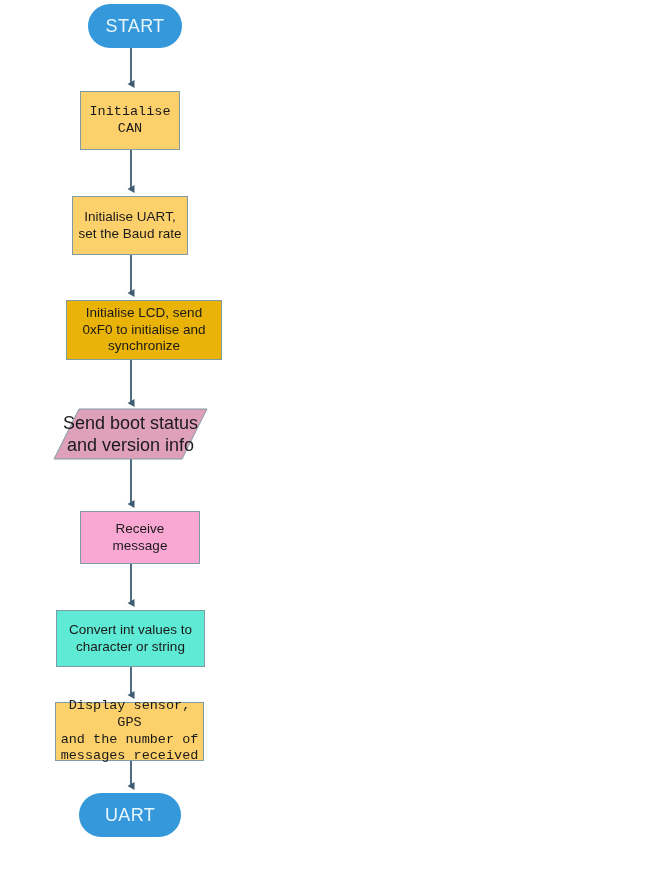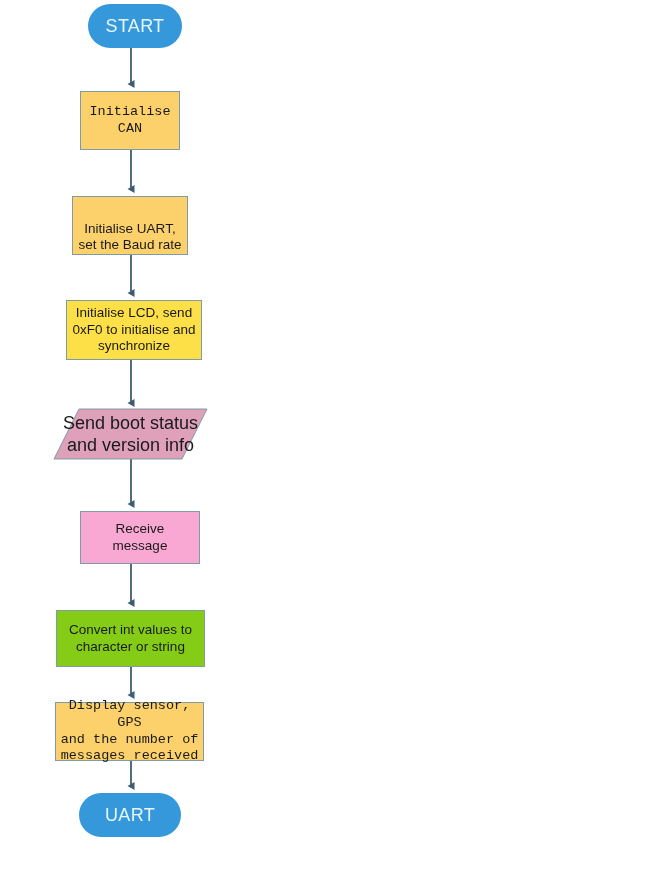--- a/index.html
+++ b/index.html
@@ -102,45 +102,45 @@
   </svg>
 
   <div class="node terminator" style="left:88px; top:4px; width:94px; height:44px; background:#3498db;">
     <span class="node-label">START</span>
   </div>
 
   <div class="node process" style="left:80px; top:91px; width:100px; height:59px; background:#fcd16b;font-family:Liberation Mono, monospace;">
     <span class="node-label">Initialise CAN</span>
   </div>
 
-  <div class="node process" style="left:72px; top:196px; width:116px; height:59px; background:#fcd16b;align-items:flex-end;">
+  <div class="node process" style="left:72px; top:196px; width:116px; height:59px; background:#fcd16b;">
     <span class="node-label">Initialise UART,
 set the Baud rate</span>
   </div>
 
-  <div class="node process" style="left:66px; top:300px; width:136px; height:60px; background:#fde047;">
+  <div class="node process" style="left:66px; top:300px; width:156px; height:60px; background:#eab308;">
     <span class="node-label">Initialise LCD, send
 0xF0 to initialise and
 synchronize</span>
   </div>
 
   <div class="node data-shape" style="left:53px; top:408px; width:155px; height:52px;">
     <svg class="para-bg" viewBox="0 0 155 52" preserveAspectRatio="none" xmlns="http://www.w3.org/2000/svg">
       <polygon points="26,1 154,1 129,51 1,51" fill="#dfa0ba" stroke="#7f9ba3" stroke-width="1"></polygon>
     </svg>
     <span class="node-label">Send boot status
 and version info</span>
   </div>
 
   <div class="node process" style="left:80px; top:511px; width:120px; height:53px; background:#f9a8d4;">
     <span class="node-label">Receive
 message</span>
   </div>
 
-  <div class="node process" style="left:56px; top:610px; width:149px; height:57px; background:#84cc16;">
+  <div class="node process" style="left:56px; top:610px; width:149px; height:57px; background:#5eead4;">
     <span class="node-label">Convert int values to
 character or string</span>
   </div>
 
   <div class="node process" style="left:55px; top:702px; width:149px; height:59px; background:#fcd16b;font-family:Liberation Mono, monospace;">
     <span class="node-label">Display sensor, GPS
 and the number of
 messages received</span>
   </div>
 

